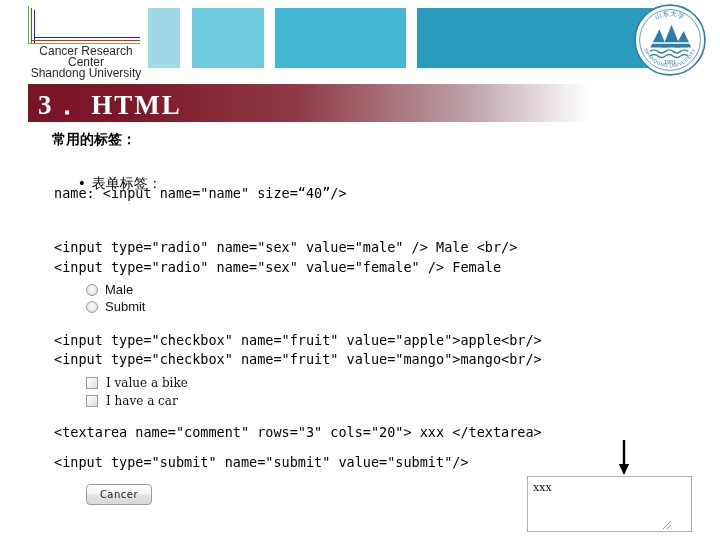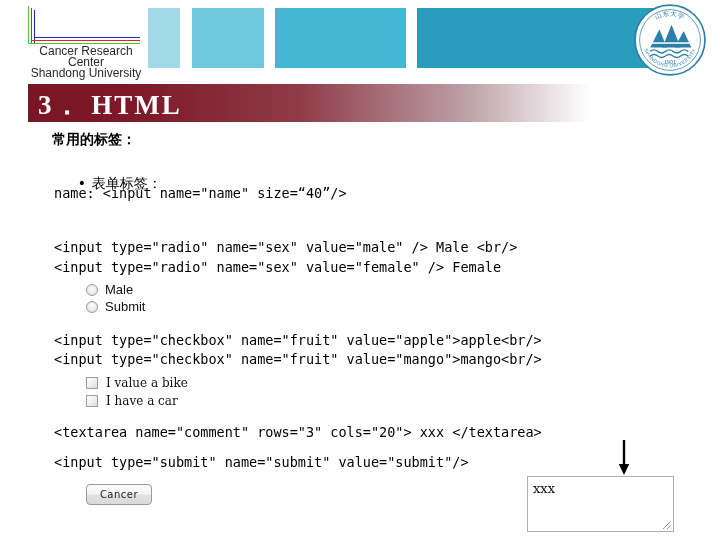--- a/index.html
+++ b/index.html
@@ -214,28 +214,28 @@
     font-size: 10px;
     color: #222222;
     letter-spacing: 0.5px;
     cursor: default;
     padding: 0;
   }
 
   #comment-textarea {
     position: absolute;
     left: 527px; top: 354px;
-    width: 147px; height: 56px;
+    width: 165px; height: 56px;
     border: 1px solid #b0b0b0;
     background: #ffffff;
     box-sizing: border-box;
     resize: none;
     padding: 4px 5px;
     font-family: "DejaVu Serif", serif;
-    font-size: 13px;
+    font-size: 11px;
     color: #111111;
     outline: none;
     overflow: hidden;
   }
   #resize-grip {
     position: absolute;
     left: 662px; top: 398px;
     width: 10px; height: 10px;
   }
   #arrow-down {

